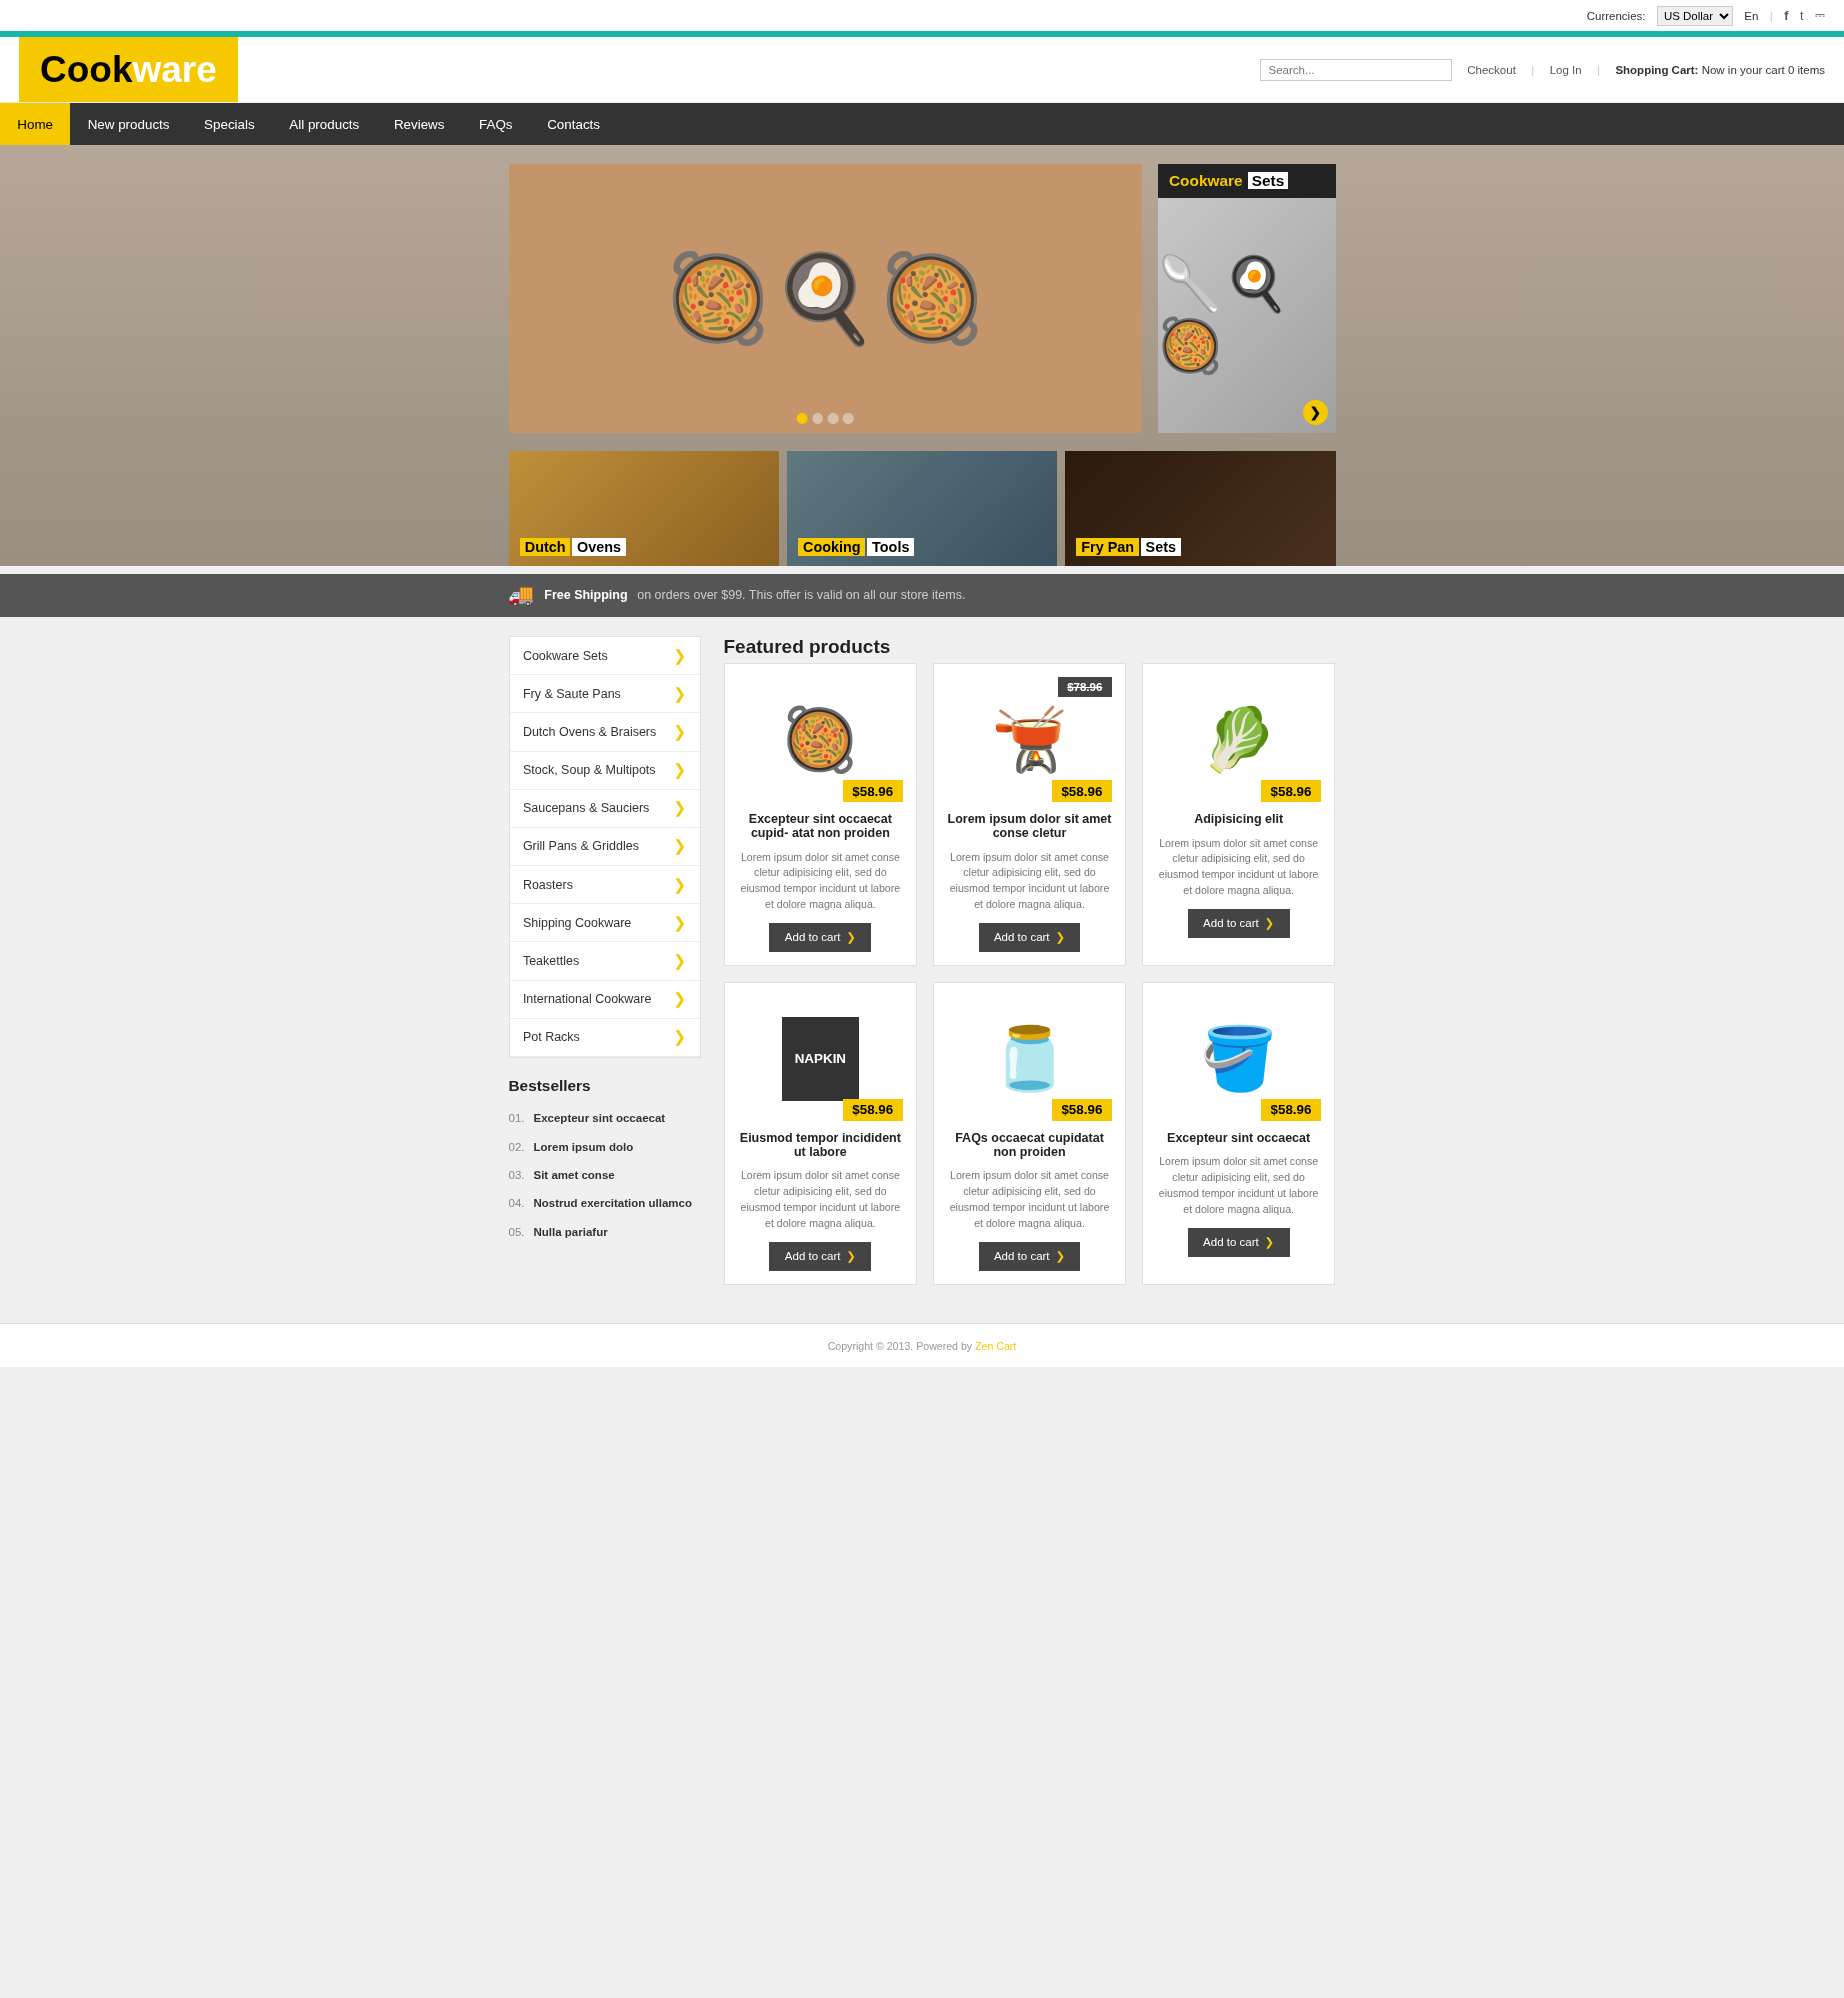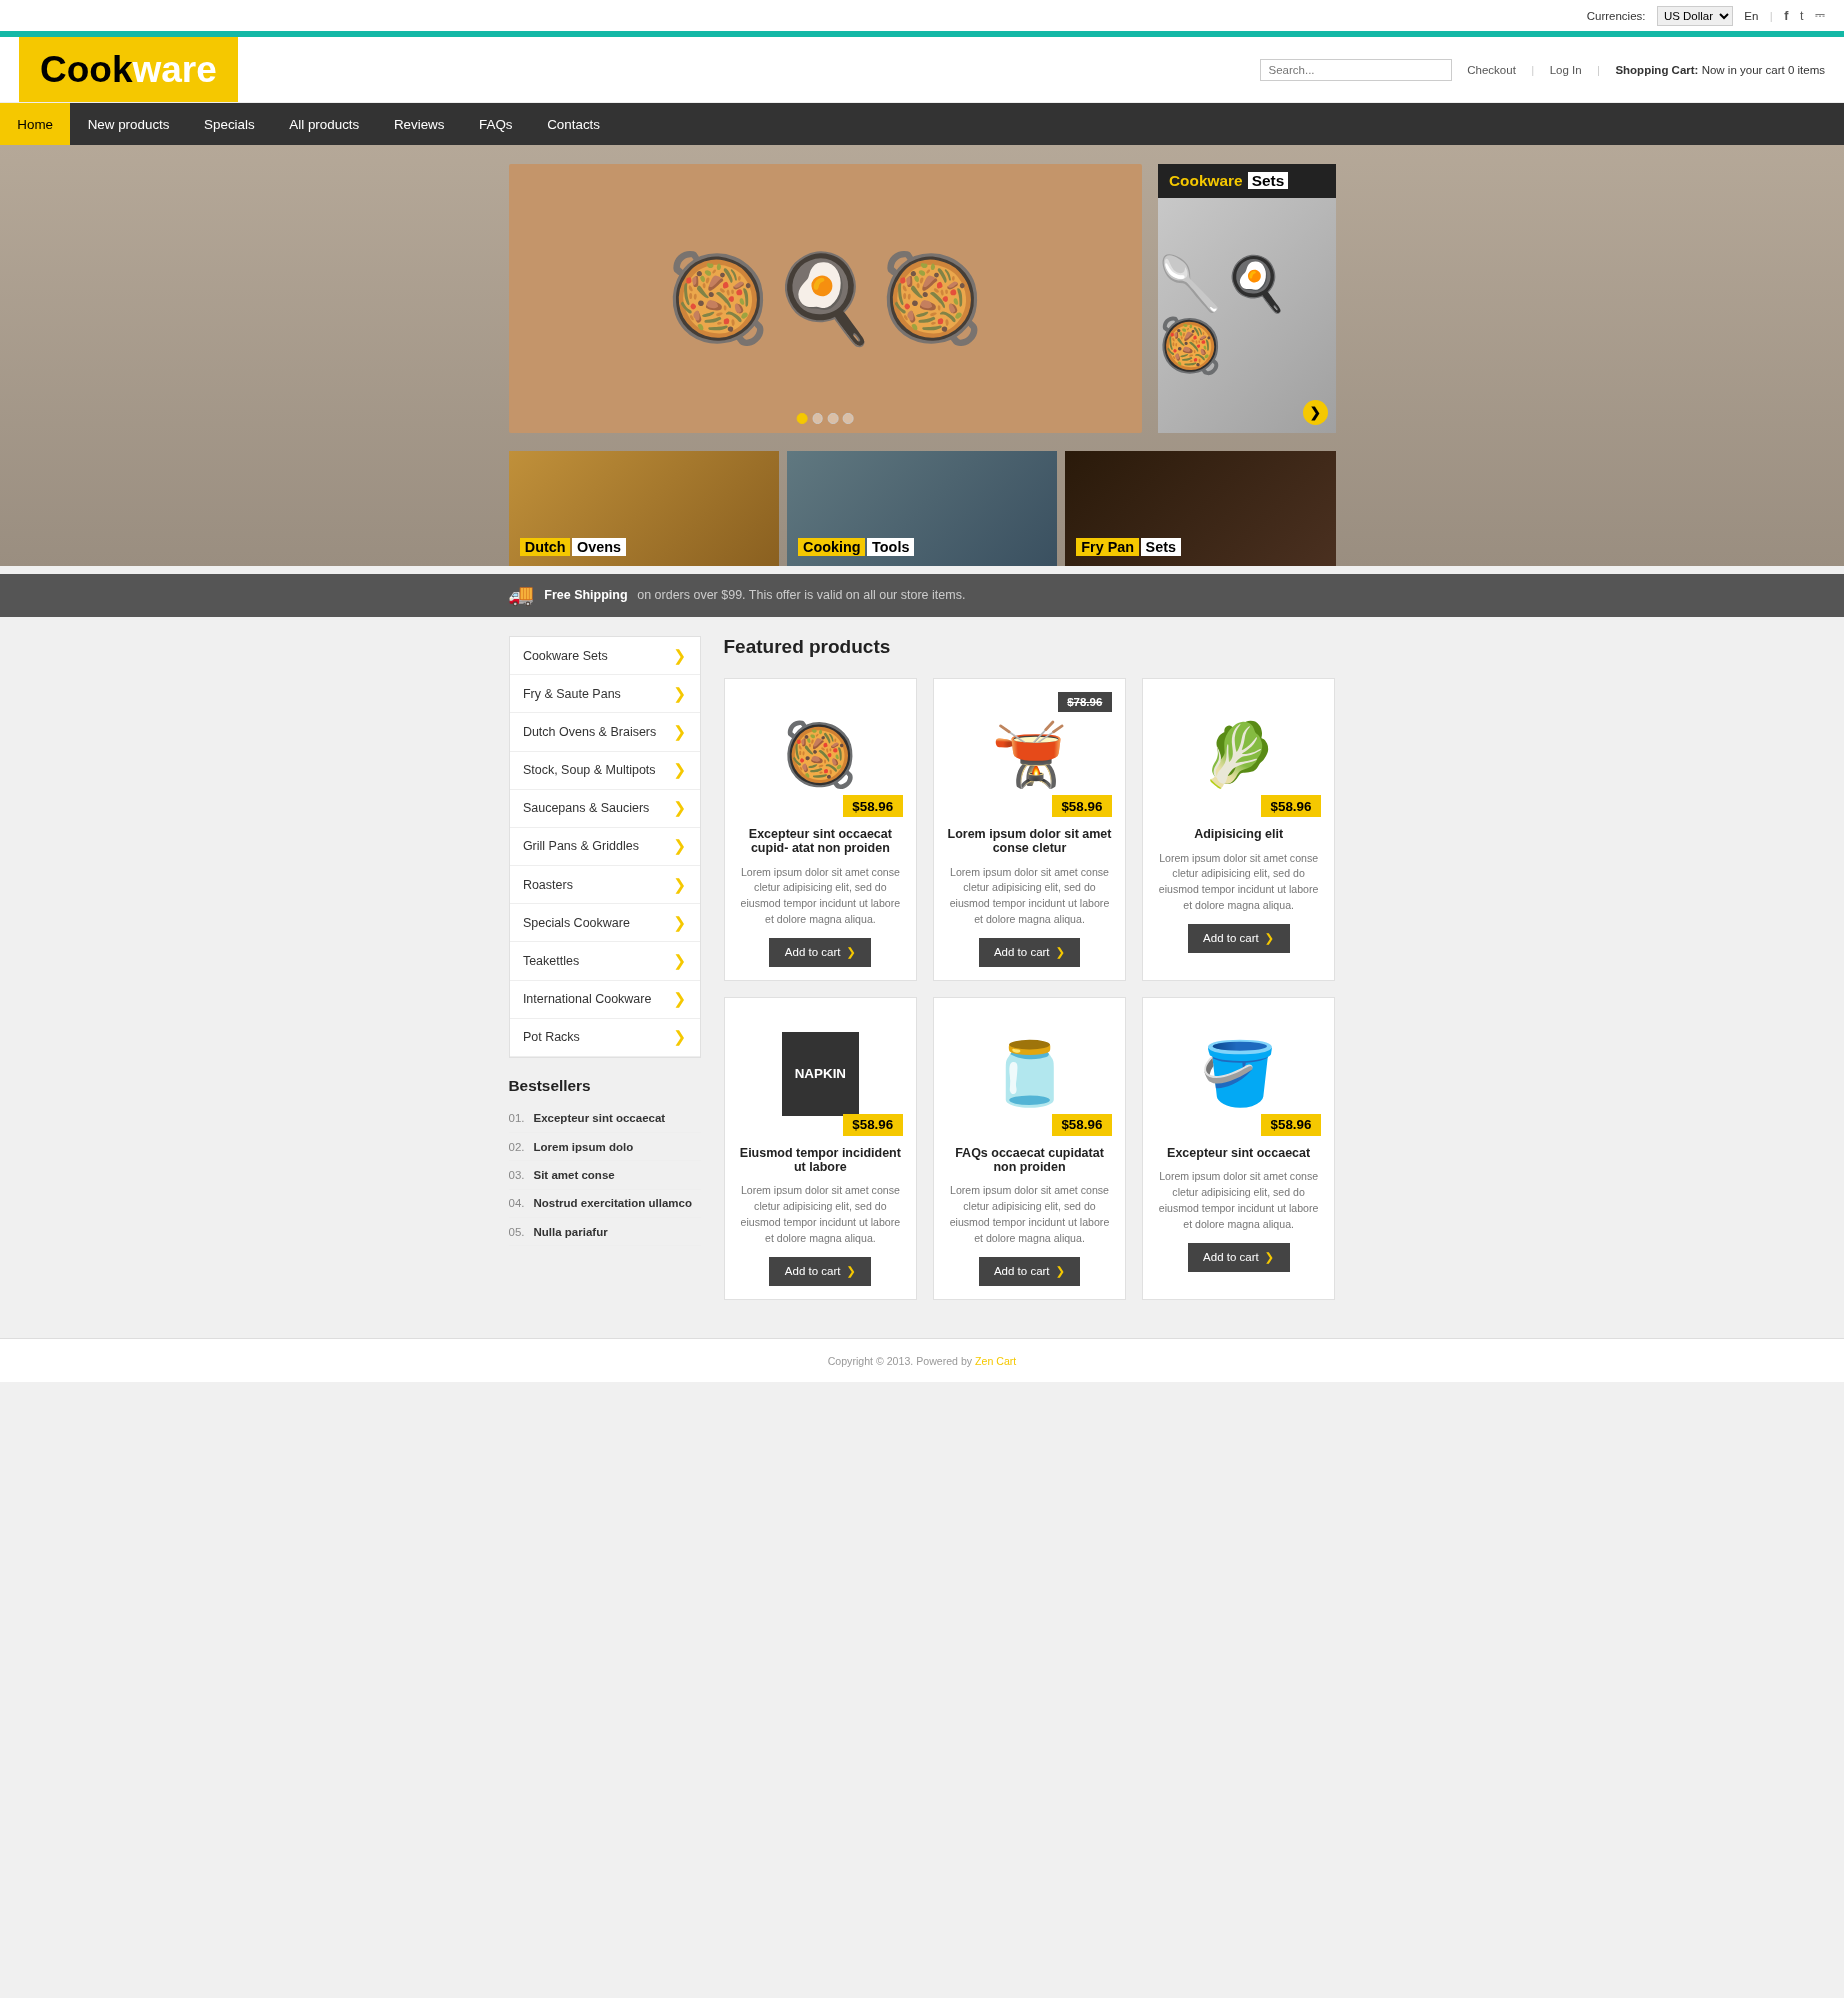--- a/index.html
+++ b/index.html
@@ -33,21 +33,21 @@
     .sidebar-item { display: flex; justify-content: space-between; align-items: center; padding: 9.6px 13.4px; border-bottom: 1px solid #eee; cursor: pointer; font-size: 12.5px; color: #333; }
     .sidebar-item .arrow { color: #f5c800; font-size: 15.4px; }
     .sidebar-section { margin-top: 19px; }
     .sidebar-section-title { font-size: 15.4px; font-weight: bold; margin-bottom: 9.6px; color: #222; }
     .bestseller-item { padding: 7.7px 0; border-bottom: 1px solid #eee; font-size: 11.5px; color: #555; }
     .bestseller-item span { margin-right: 5.8px; color: #888; }
     .bestseller-item a { color: #333; text-decoration: none; font-weight: bold; }
 
     
     .content-area { flex: 1; }
-    .section-title { font-size: 19px; font-weight: bold; margin-bottom: 20px; color: #222; }
+    .section-title { font-size: 19px; font-weight: bold; margin-bottom: 5px; color: #222; }
     .products-grid { display: grid; grid-template-columns: repeat(3, 1fr); gap: 15.4px; }
     .product-card { background: #fff; border: 1px solid #e0e0e0; padding: 13.4px; display: flex; flex-direction: column; align-items: center; gap: 9.6px; }
     .product-img-wrap { width: 100%; height: 125px; display: flex; align-items: center; justify-content: center; position: relative; }
     .product-price-badge { position: absolute; bottom: 0; right: 0; background: #f5c800; color: #000; font-weight: bold; font-size: 13.4px; padding: 3.8px 9.6px; }
     .product-price-badge.old-price { background: #444; color: #fff; font-size: 11.5px; top: 0; right: 0; bottom: auto; text-decoration: line-through; }
     .product-title { font-weight: bold; font-size: 12.5px; color: #222; text-align: center; }
     .product-desc { font-size: 10.6px; color: #777; text-align: center; line-height: 1.5; }
     .add-to-cart-btn { background: #444; color: #fff; border: none; padding: 7.7px 15.4px; font-size: 11.5px; cursor: pointer; display: flex; align-items: center; gap: 5.8px; }
     .add-to-cart-btn .cart-arrow { color: #f5c800; }
 
@@ -207,21 +207,21 @@
       </div>
       <div class="sidebar-item">
         <span>Grill Pans &amp; Griddles</span>
         <span class="arrow">❯</span>
       </div>
       <div class="sidebar-item">
         <span>Roasters</span>
         <span class="arrow">❯</span>
       </div>
       <div class="sidebar-item">
-        <span>Specials Cookware</span>
+        <span>Shipping Cookware</span>
         <span class="arrow">❯</span>
       </div>
       <div class="sidebar-item">
         <span>Teakettles</span>
         <span class="arrow">❯</span>
       </div>
       <div class="sidebar-item">
         <span>International Cookware</span>
         <span class="arrow">❯</span>
       </div>

